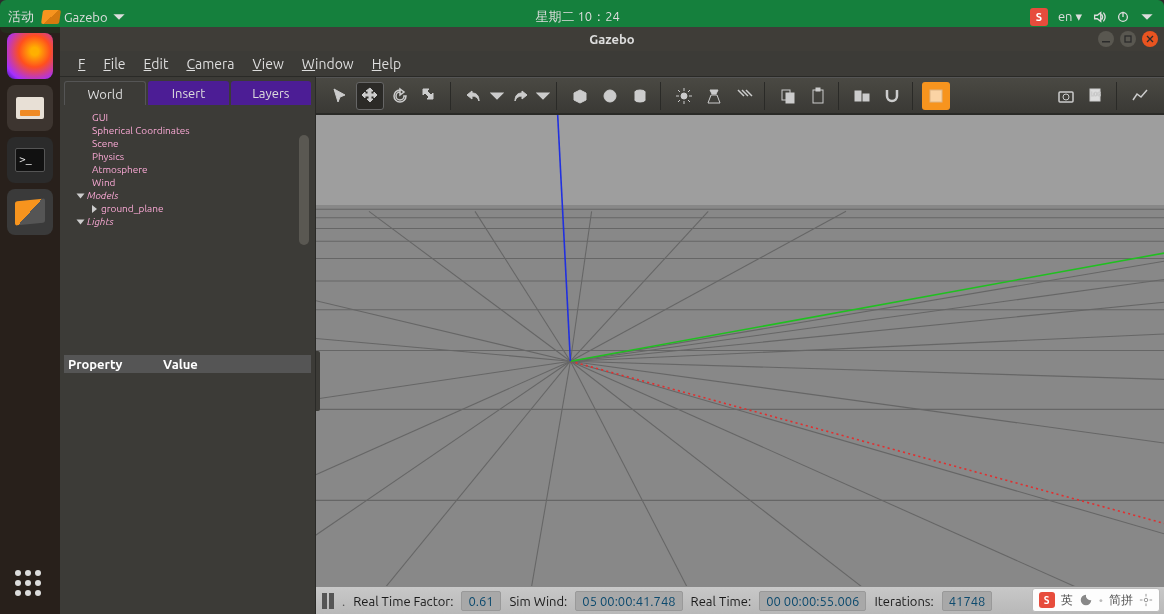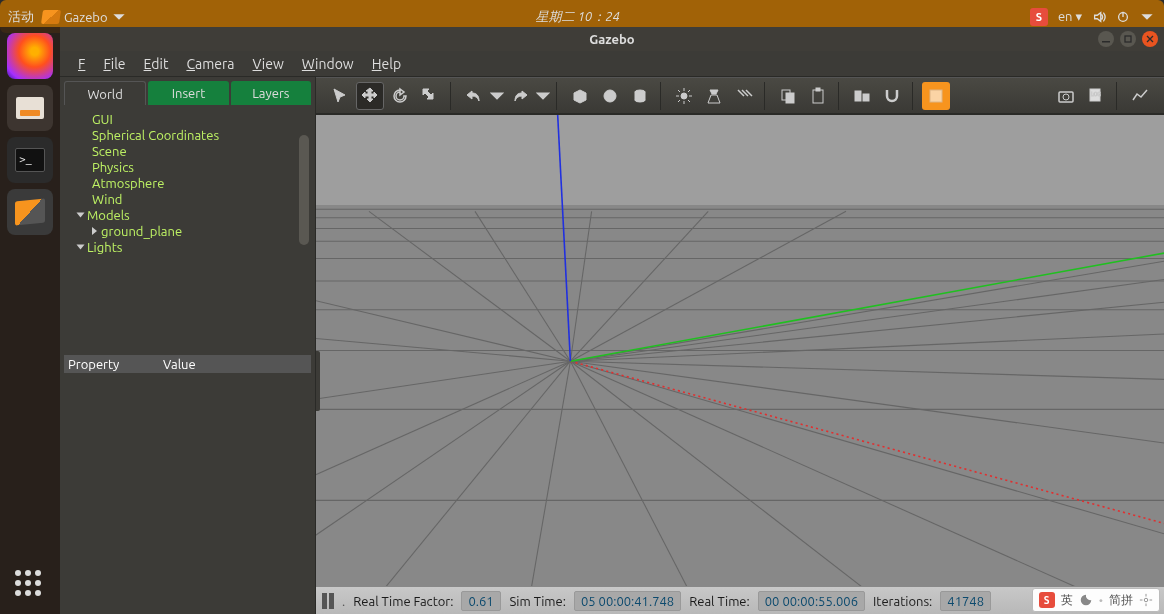--- a/index.html
+++ b/index.html
@@ -1,21 +1,21 @@
 <!DOCTYPE html>
 <html><head>
 <meta charset="utf-8">
 <style>
 * { margin: 0; padding: 0; box-sizing: border-box; font-family: Ubuntu, "Noto Sans", sans-serif; }
 body { width: 1164px; height: 614px; background: #2c2c2c; overflow: hidden; position: relative; }
 
 
-.topbar { height: 33px; background: #a16207; color: #ddd; display: flex; align-items: center; font-size: 13px; border-radius: 6px; }
+.topbar { height: 33px; background: #15803d; color: #ddd; display: flex; align-items: center; font-size: 13px; border-radius: 6px; }
 .topbar .left { display: flex; align-items: center; gap: 8px; padding-left: 8px; }
-.topbar .center { flex: 1; text-align: center; font-style: italic; }
+.topbar .center { flex: 1; text-align: center; }
 .topbar .right { display: flex; align-items: center; gap: 10px; padding-right: 10px; }
 .topbar .gazebo-app { display: flex; align-items: center; gap: 4px; }
 .topbar .gazebo-icon { width: 18px; height: 14px; background: linear-gradient(135deg, #f7941e 50%, #d67a0f 50%); border-radius: 2px; transform: skewX(-8deg); }
 .topbar .sogou { width: 18px; height: 18px; background: #e74c3c; border-radius: 3px; color: #fff; font-size: 11px; font-weight: bold; display: flex; align-items: center; justify-content: center; }
 .topbar svg { width: 14px; height: 14px; fill: #ddd; }
 
 
 .launcher { position: absolute; left: 0; top: 27px; width: 60px; height: calc(100% - 27px); background: rgba(40,30,25,0.85); display: flex; flex-direction: column; align-items: center; padding-top: 6px; gap: 6px; }
 .launcher-item { width: 46px; height: 46px; border-radius: 8px; display: flex; align-items: center; justify-content: center; position: relative; }
 .launcher-item.firefox { background: radial-gradient(circle at 60% 40%, #ffb000 10%, #ff4f1e 40%, #a62fff 80%, #3b189e 100%); }
@@ -40,30 +40,30 @@
 
 .menubar { height: 26px; background: #3c3b37; display: flex; align-items: center; gap: 18px; padding-left: 18px; color: #ddd; font-size: 14px; border-bottom:1px solid #2a2a27;}
 .menubar span { cursor: default; }
 .menubar span u { text-decoration: underline; }
 
 .body { flex: 1; display: flex; }
 
 
 .sidebar { width: 256px; background: #3c3b37; border-right: 1px solid #2a2a27; display: flex; flex-direction: column; padding:4px; }
 .tabs { display: flex; gap: 2px; }
-.tab { flex: 1; height: 24px; background: #15803d; color: #ddd; font-size: 13px; display: flex; align-items: center; justify-content: center; border-radius: 3px 3px 0 0; cursor:default;}
+.tab { flex: 1; height: 24px; background: #4c1d95; color: #ddd; font-size: 13px; display: flex; align-items: center; justify-content: center; border-radius: 3px 3px 0 0; cursor:default;}
 .tab.active { background: #3c3b37; border:1px solid #555; border-bottom:none;}
 .tree { flex:1; background:#3c3b37; padding: 6px 4px; overflow:auto; position:relative; }
 .tree-scrollbar { position:absolute; right:2px; top:30px; width:10px; height:110px; background:#5a5852; border-radius:5px;}
-.tree-item { color: #bef264; font-size: 13px; padding: 1px 0 1px 24px; display:flex; align-items:center; gap:4px; cursor:default;}
-.tree-item.l1 { padding-left: 10px; }
+.tree-item { color: #f9a8d4; font-size: 10px; padding: 1px 0 1px 24px; display:flex; align-items:center; gap:4px; cursor:default;}
+.tree-item.l1 { padding-left: 10px; font-style: italic; }
 .tree-item.l2 { padding-left: 24px; }
 .tri { width:0; height:0; border-left:5px solid #ccc; border-top:4px solid transparent; border-bottom:4px solid transparent; }
 .tri.open { transform: rotate(90deg); }
-.prop-header { display:flex; background:#555; color:#fff; font-size:13px; font-weight:normal; padding:2px 4px;}
+.prop-header { display:flex; background:#555; color:#fff; font-size:13px; font-weight:bold; padding:2px 4px;}
 .prop-header .col1 { width: 95px; }
 
 
 .main { flex: 1; background: #3c3b37; display: flex; flex-direction: column; }
 .toolbar { height: 38px; background: linear-gradient(#4a4943,#3a3935); display: flex; align-items: center; padding: 0 10px; gap: 2px; border-bottom:2px solid #2a2a27; border-top:1px solid #555;}
 .tool { width: 28px; height: 28px; display: flex; align-items: center; justify-content: center; border-radius: 3px; }
 .tool.active { background: #2b2a27; border:1px solid #666;}
 .tool svg { width: 20px; height: 20px; fill: #ccc; stroke: #ccc; }
 .tool-sep { width:4px; height:28px; margin:0 4px; border-left:1px solid #2a2a27;}
 .tool.orange { background:#f7941e; }
@@ -399,21 +399,21 @@
       </div>
 
       <div class="statusbar">
         <div class="pause">
             <span></span>
             <span></span>
           </div>
         <span style="color:#555">.</span>
         <span class="status-label">Real Time Factor:</span>
         <span class="status-box">0.61</span>
-        <span class="status-label">Sim Time:</span>
+        <span class="status-label">Sim Wind:</span>
         <span class="status-box">05 00:00:41.748</span>
         <span class="status-label">Real Time:</span>
         <span class="status-box">00 00:00:55.006</span>
         <span class="status-label">Iterations:</span>
         <span class="status-box">41748</span>
       </div>
     </div>
   </div>
 </div>
 

